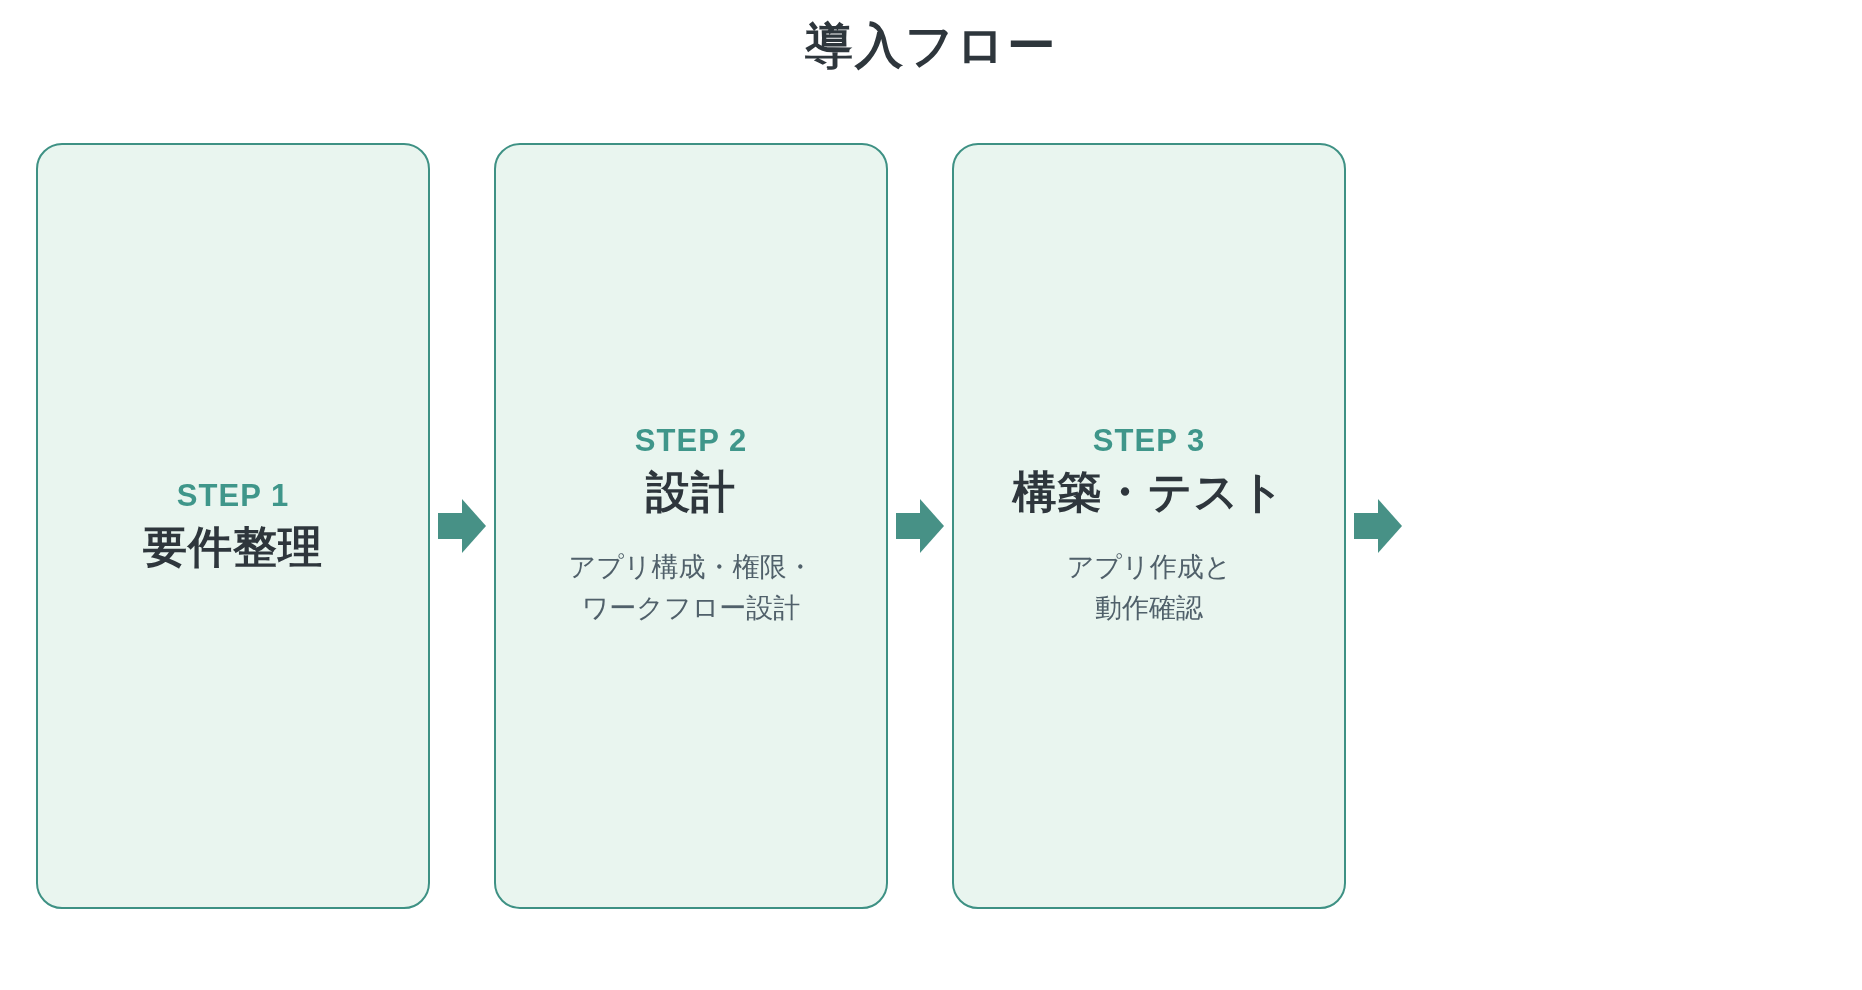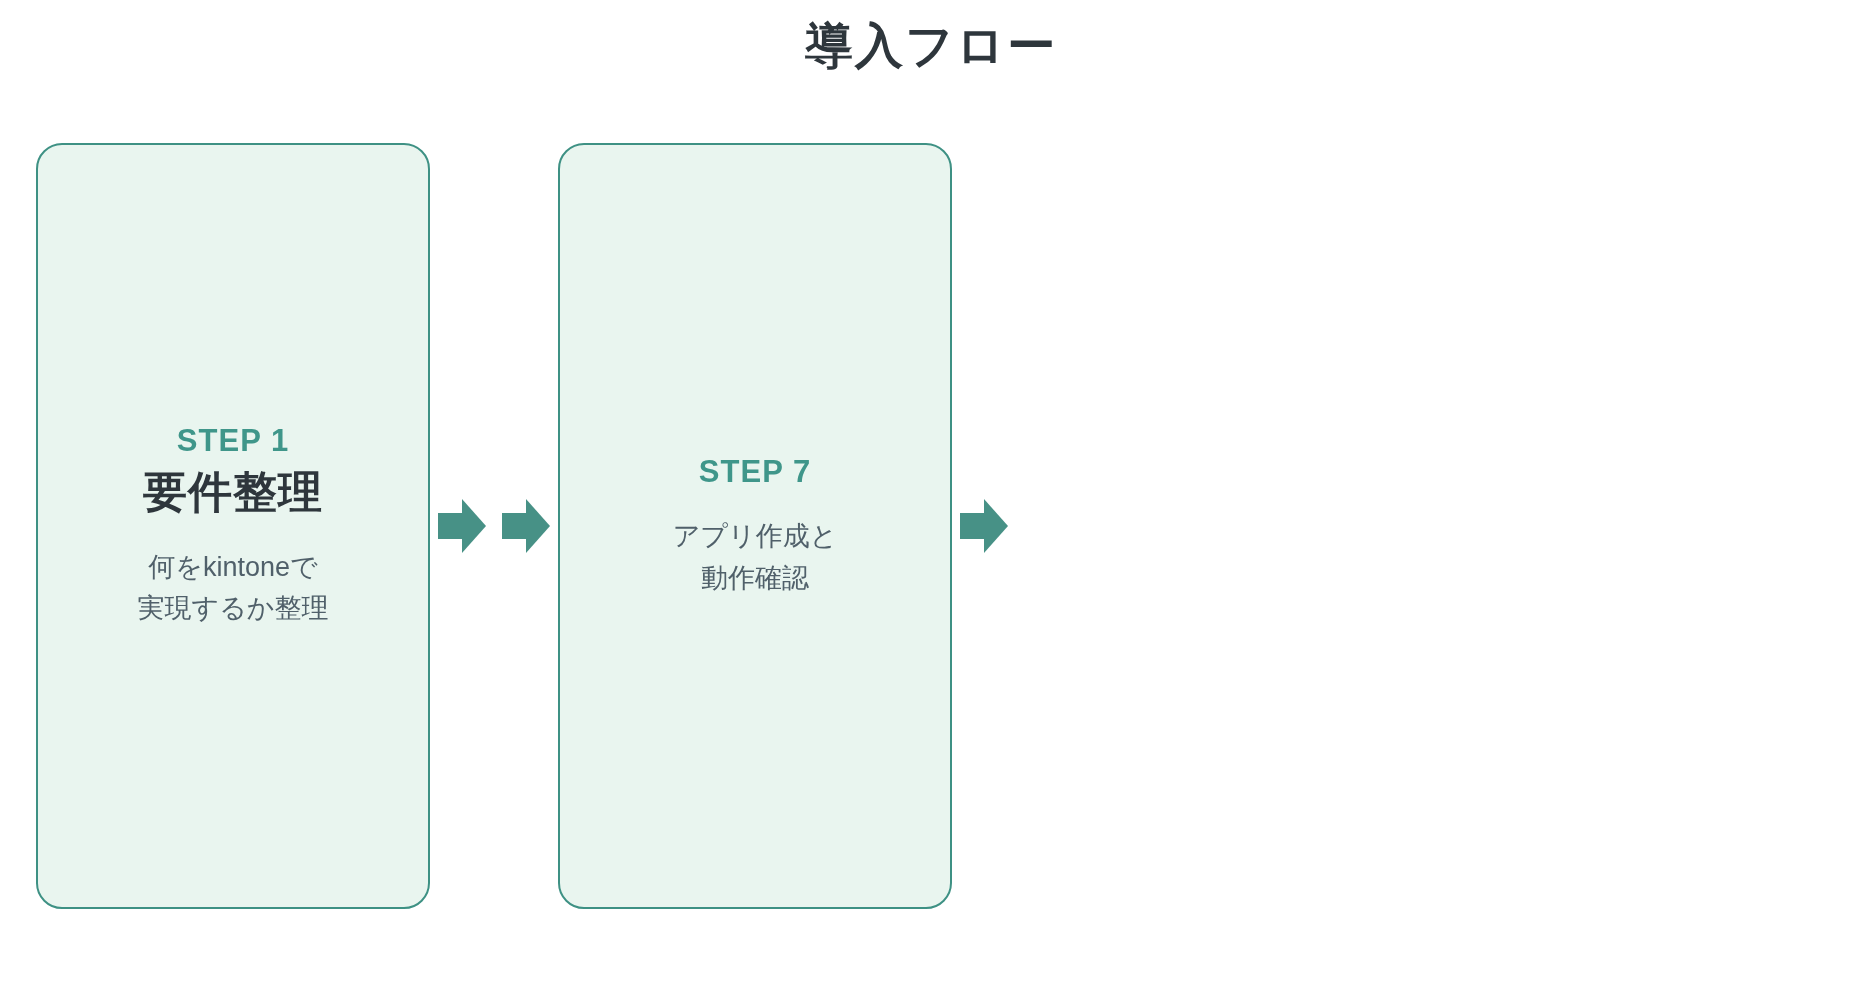--- a/index.html
+++ b/index.html
@@ -84,43 +84,48 @@
 
 <div class="page">
 
   <h1 class="page-title">導入フロー</h1>
 
   <div class="flow">
 
     <div class="card">
       <div class="step-label">STEP 1</div>
       <div class="step-title">要件整理</div>
+    </div>
+
+    <div class="arrow-wrap">
+      <svg class="arrow-svg" width="48" height="54" viewBox="0 0 48 54">
+        <rect class="shape" x="0" y="14" width="27" height="26"></rect>
+        <polygon class="shape" points="24,0 48,27 24,54"></polygon>
+      </svg>
+    </div>
+
+    <div class="card">
+      <div class="step-label">STEP 2</div>
+      <div class="step-title">設計</div>
       <div class="step-desc">
-        <span>何をkintoneで</span><br>
-        <span>実現するか整理</span>
+        <span>アプリ構成・権限・</span><br>
+        <span>ワークフロー設計</span>
       </div>
     </div>
 
     <div class="arrow-wrap">
       <svg class="arrow-svg" width="48" height="54" viewBox="0 0 48 54">
         <rect class="shape" x="0" y="14" width="27" height="26"></rect>
         <polygon class="shape" points="24,0 48,27 24,54"></polygon>
       </svg>
     </div>
 
-
-    <div class="arrow-wrap">
-      <svg class="arrow-svg" width="48" height="54" viewBox="0 0 48 54">
-        <rect class="shape" x="0" y="14" width="27" height="26"></rect>
-        <polygon class="shape" points="24,0 48,27 24,54"></polygon>
-      </svg>
-    </div>
-
     <div class="card">
-      <div class="step-label">STEP 7</div>
+      <div class="step-label">STEP 3</div>
+      <div class="step-title">構築・テスト</div>
       <div class="step-desc">
         <span>アプリ作成と</span><br>
         <span>動作確認</span>
       </div>
     </div>
 
     <div class="arrow-wrap">
       <svg class="arrow-svg" width="48" height="54" viewBox="0 0 48 54">
         <rect class="shape" x="0" y="14" width="27" height="26"></rect>
         <polygon class="shape" points="24,0 48,27 24,54"></polygon>

